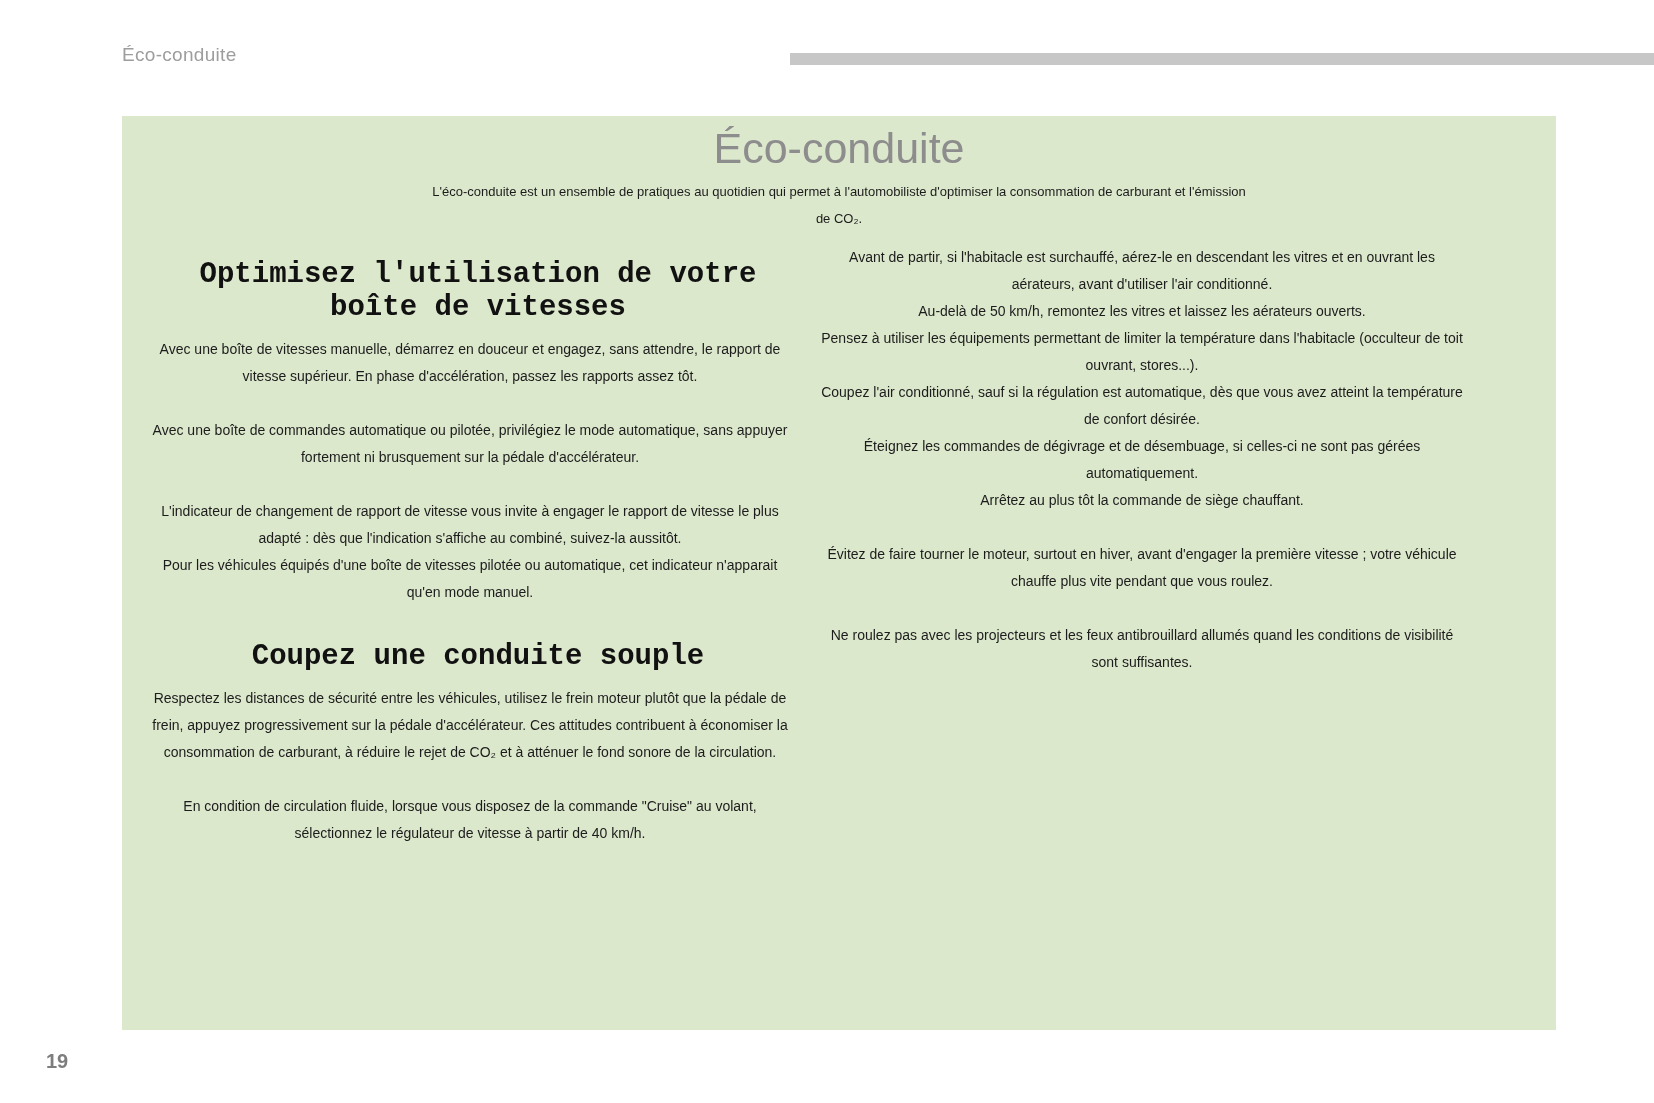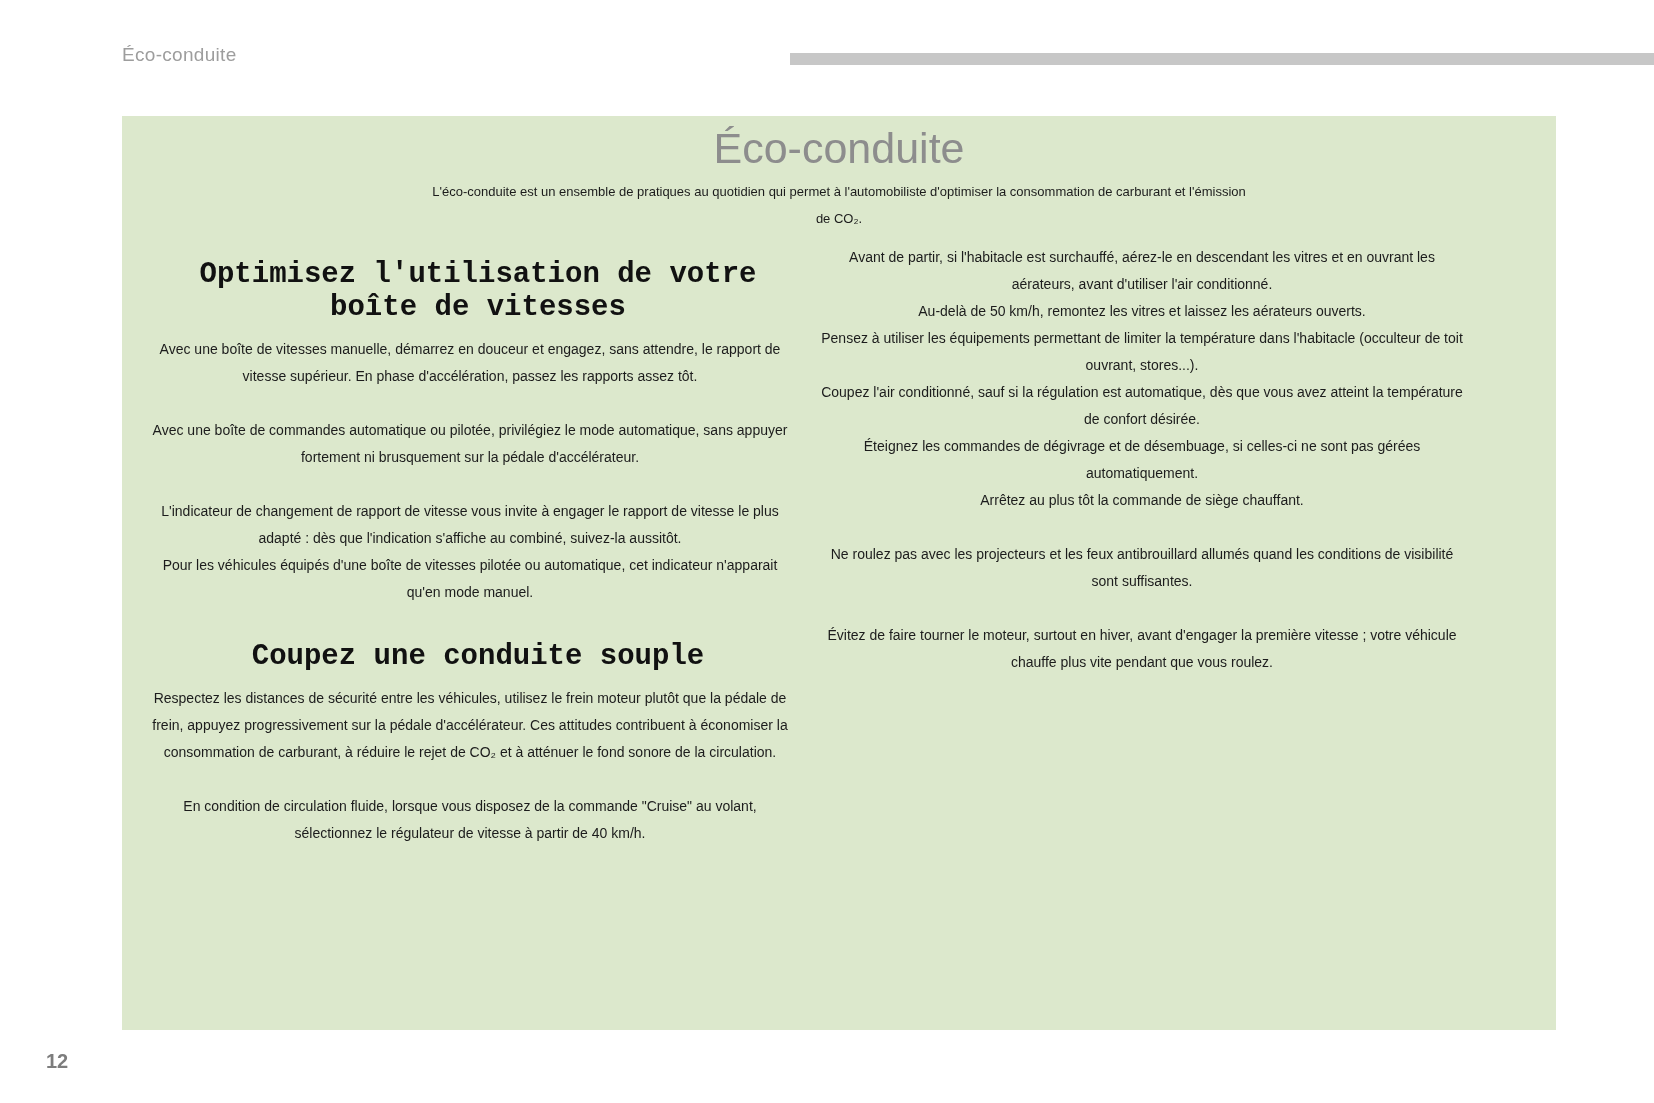--- a/index.html
+++ b/index.html
@@ -92,20 +92,20 @@
         </section>
       </div>
       <div class="col">
         <section class="section">
           <p>Avant de partir, si l'habitacle est surchauffé, aérez-le en descendant les vitres et en ouvrant les aérateurs, avant d'utiliser l'air conditionné.
 Au-delà de 50 km/h, remontez les vitres et laissez les aérateurs ouverts.
 Pensez à utiliser les équipements permettant de limiter la température dans l'habitacle (occulteur de toit ouvrant, stores...).
 Coupez l'air conditionné, sauf si la régulation est automatique, dès que vous avez atteint la température de confort désirée.
 Éteignez les commandes de dégivrage et de désembuage, si celles-ci ne sont pas gérées automatiquement.
 Arrêtez au plus tôt la commande de siège chauffant.</p>
+          <p>Évitez de faire tourner le moteur, surtout en hiver, avant d'engager la première vitesse ; votre véhicule chauffe plus vite pendant que vous roulez.</p>
           <p>Ne roulez pas avec les projecteurs et les feux antibrouillard allumés quand les conditions de visibilité sont suffisantes.</p>
-          <p>Évitez de faire tourner le moteur, surtout en hiver, avant d'engager la première vitesse ; votre véhicule chauffe plus vite pendant que vous roulez.</p>
         </section>
       </div>
     </div>
 </div>
 
-<div class="page-number">12</div>
+<div class="page-number">19</div>
 
 </body></html>

